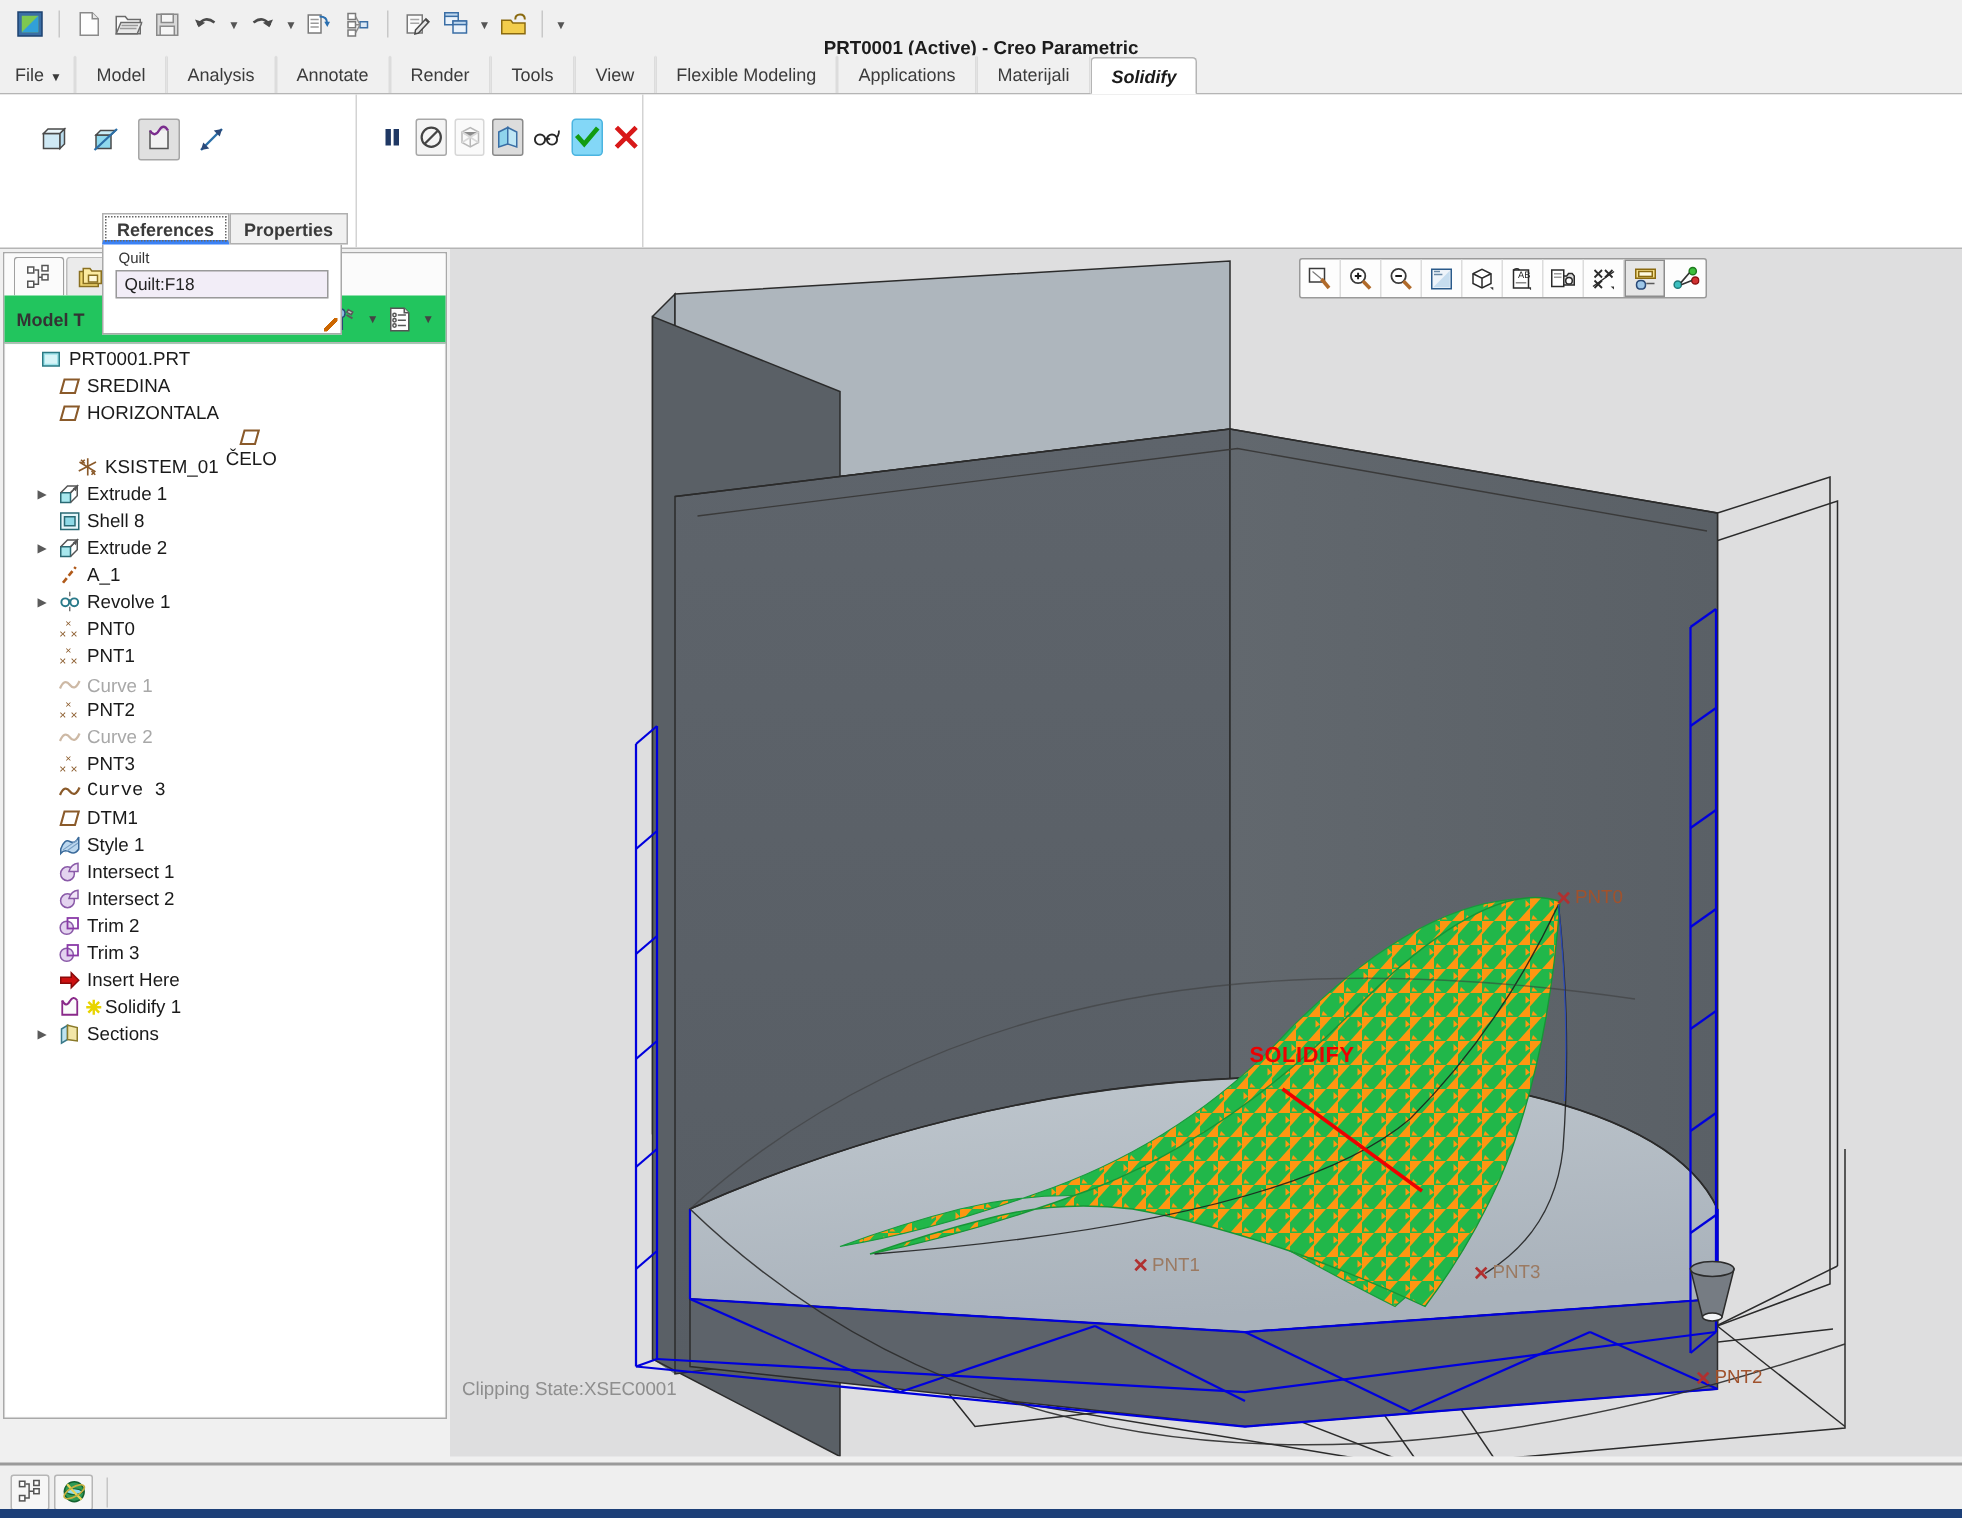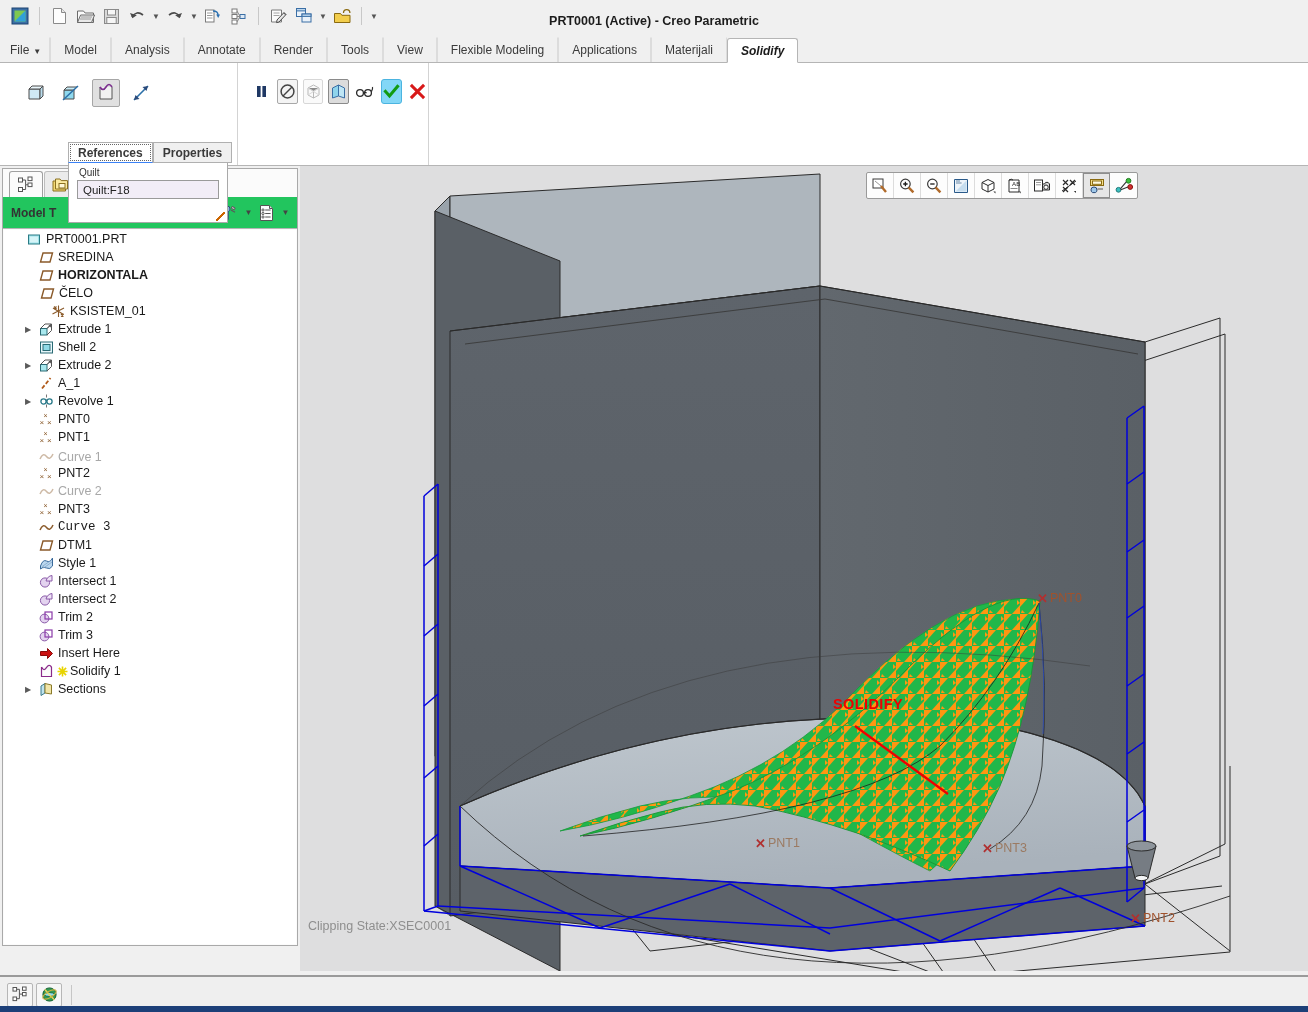--- a/index.html
+++ b/index.html
@@ -23,21 +23,21 @@
   }
   .qa-icons { display: flex; align-items: center; padding-left: 8px; gap: 2px; }
   .qa-btn {
     width: 24px; height: 24px;
     display: flex; align-items: center; justify-content: center;
     border: 1px solid transparent; border-radius: 2px;
   }
   .qa-sep { width: 1px; height: 18px; background: #c8c8c8; margin: 0 5px; }
   .qa-caret { font-size: 8px; color: #555; width: 10px; text-align: center; }
   .win-title {
-    position: absolute; left: 0; top: 5px; width: 1308px; height: 32px;
+    position: absolute; left: 0; top: 16px; width: 1308px; height: 32px;
     display: flex; align-items: center; justify-content: center;
     font-size: 12.5px; font-weight: bold; color: #1c1c1c;
     pointer-events: none;
   }
 
   
   .ribbon-tabs {
     position: absolute; left: 0; top: 37px; width: 1308px; height: 26px;
     display: flex; align-items: flex-end;
     border-bottom: 1px solid #b5b5b5;
@@ -96,21 +96,21 @@
   .slide-tabs {
     position: absolute; left: 68px; top: 142px; z-index: 40;
     display: flex; align-items: flex-end;
   }
   .stab {
     height: 21px; line-height: 20px; padding: 0 9px;
     font-size: 12px; font-weight: bold; color: #3a3a3a;
     background: #f0f0f0; border: 1px solid #b0b0b0;
   }
   .stab.active {
-    background: #ffffff; border-bottom: 1px solid #3b82f6;
+    background: #ffffff; border-bottom: 3px solid #3b82f6;
     outline: 1px dotted #666; outline-offset: -3px;
   }
   .slide-panel {
     position: absolute; left: 68px; top: 163px; width: 160px; height: 60px;
     background: #ffffff; border: 1px solid #a9a9a9;
     border-top: none; z-index: 39;
   }
   .slide-label { font-size: 10px; color: #333; padding: 4px 0 2px 10px; }
   .slide-field {
     margin: 0 8px; height: 19px; line-height: 18px;
@@ -491,30 +491,30 @@
         </div>
         <div class="trow" style="padding-left: 16px;">
           <span class="t-exp"></span>
           <span class="t-ic">
             <svg xmlns="http://www.w3.org/2000/svg" width="15" height="15" viewBox="0 0 15 15">
               <path d="M4 3 L13.5 3 L11 12 L1.5 12 Z" fill="none" stroke="#8a5a2a" stroke-width="1.4"></path>
             </svg>
           </span>
           <span class="t-label">SREDINA</span>
         </div>
-        <div class="trow" style="padding-left: 16px; font-weight: bold;">
+        <div class="trow" style="padding-left: 16px;">
           <span class="t-exp"></span>
           <span class="t-ic">
             <svg xmlns="http://www.w3.org/2000/svg" width="15" height="15" viewBox="0 0 15 15">
               <path d="M4 3 L13.5 3 L11 12 L1.5 12 Z" fill="none" stroke="#8a5a2a" stroke-width="1.4"></path>
             </svg>
           </span>
           <span class="t-label">HORIZONTALA</span>
         </div>
-        <div class="trow" style="padding-left: 17px;">
+        <div class="trow" style="padding-left: 33px; flex-direction: column;">
           <span class="t-exp"></span>
           <span class="t-ic">
             <svg xmlns="http://www.w3.org/2000/svg" width="15" height="15" viewBox="0 0 15 15">
               <path d="M4 3 L13.5 3 L11 12 L1.5 12 Z" fill="none" stroke="#8a5a2a" stroke-width="1.4"></path>
             </svg>
           </span>
           <span class="t-label">ČELO</span>
         </div>
         <div class="trow" style="padding-left: 28px;">
           <span class="t-exp"></span>
@@ -542,21 +542,21 @@
           <span class="t-label">Extrude 1</span>
         </div>
         <div class="trow" style="padding-left: 16px;">
           <span class="t-exp"></span>
           <span class="t-ic">
             <svg xmlns="http://www.w3.org/2000/svg" width="15" height="15" viewBox="0 0 15 15">
               <rect x="1.5" y="2" width="12" height="11" fill="#e6f6fa" stroke="#2a6a74"></rect>
               <rect x="4" y="4.5" width="7" height="6" fill="#8fd9e6" stroke="#2a6a74"></rect>
             </svg>
           </span>
-          <span class="t-label">Shell 2</span>
+          <span class="t-label">Shell 8</span>
         </div>
         <div class="trow" style="padding-left: 16px;">
           <span class="t-exp">▶</span>
           <span class="t-ic">
             <svg xmlns="http://www.w3.org/2000/svg" width="15" height="15" viewBox="0 0 15 15">
               <rect x="1.5" y="6.5" width="6.5" height="6.5" fill="#a8e8ee" stroke="#2a6a74"></rect>
               <path d="M1.5 6.5 L6 2 L12.5 2 L8 6.5" fill="none" stroke="#555"></path>
               <path d="M8 6.5 L12.5 2 L12.5 8.5 L8 13" fill="none" stroke="#555"></path>
               <path d="M9.5 3.5 L13 2 L11.5 5.5" fill="#555"></path>
             </svg>

